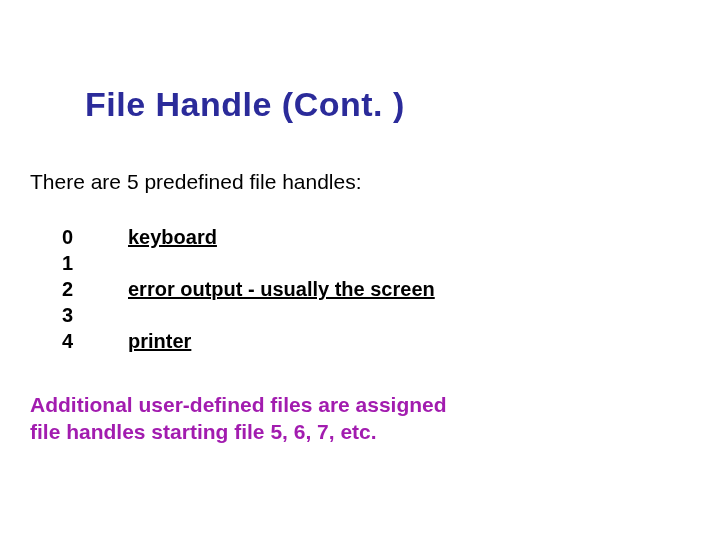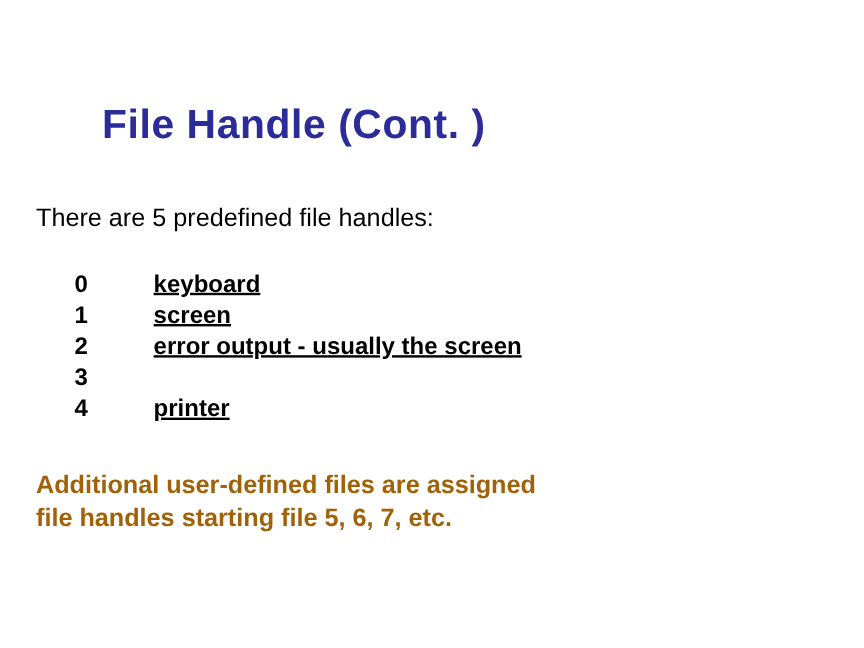--- a/index.html
+++ b/index.html
@@ -54,41 +54,40 @@
   .desc {
     text-align: left;
     text-decoration: underline;
   }
   .footer {
     position: absolute;
     left: 30px;
     top: 391px;
     font-size: 21px;
     font-weight: bold;
-    color: #a16207;
+    color: #a21caf;
     line-height: 1.3;
   }
 </style>
 </head>
 <body>
 
 <div class="slide">
 
   <div class="title">File Handle (Cont. )</div>
 
   <div class="intro">There are 5 predefined file handles:</div>
 
   <div class="table">
     <div class="row">
       <div class="num">0</div>
       <div class="desc">keyboard</div>
     </div>
     <div class="row">
       <div class="num">1</div>
-      <div class="desc">screen</div>
     </div>
     <div class="row">
       <div class="num">2</div>
       <div class="desc">error output - usually the screen</div>
     </div>
     <div class="row">
       <div class="num">3</div>
     </div>
     <div class="row">
       <div class="num">4</div>

